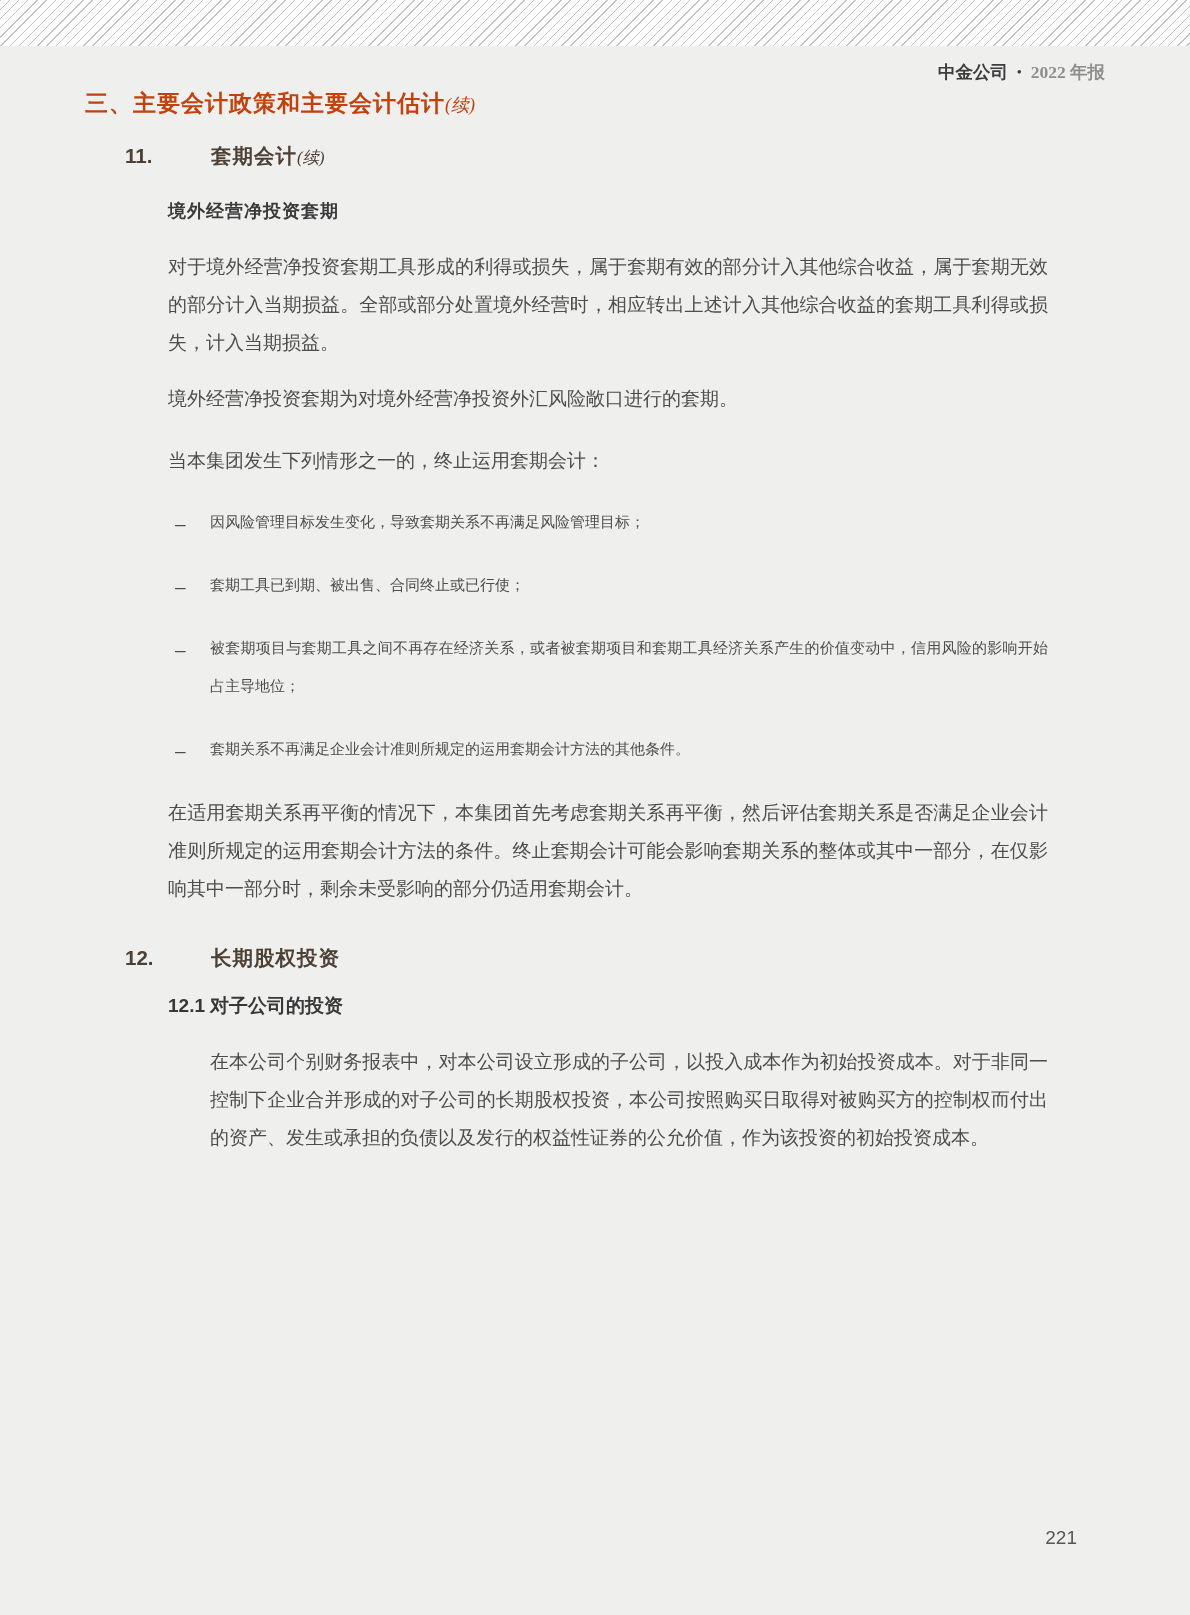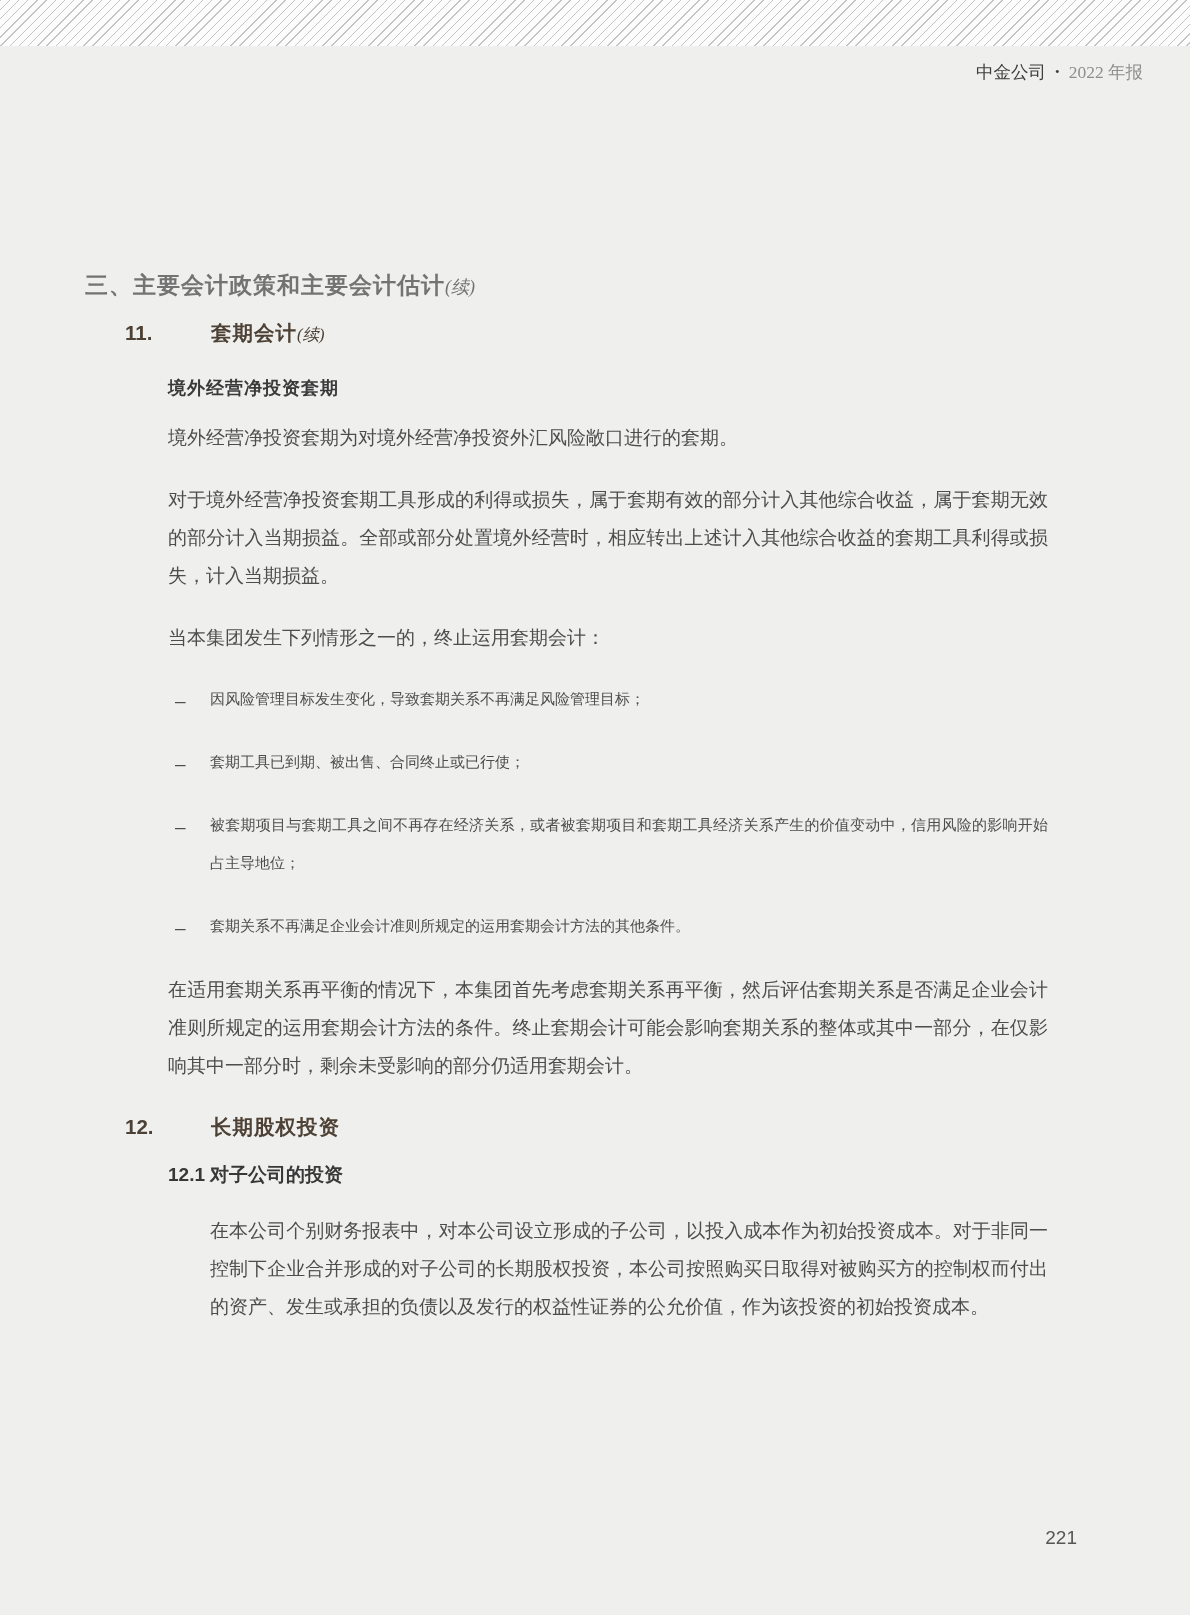--- a/index.html
+++ b/index.html
@@ -21,39 +21,39 @@
     background-color: #fcfcfc;
     background-image: repeating-linear-gradient(
       135deg,
       #c4c4c4 0px, #c4c4c4 1px,
       transparent 1px, transparent 6.5px
     );
   }
   
   .header {
     margin-top: 15px;
-    padding-right: 47px;
+    padding-right: 85px;
     text-align: right;
     font-family: "Liberation Serif", serif;
     font-size: 17.5px;
     line-height: 22px;
+    font-weight: bold;
   }
   .header .company { color: #3d3d3d; }
   .header .dot { color: #3d3d3d; font-size: 13px; margin: 0 9px; vertical-align: 2px; }
   .header .report { color: #8e8e8e; }
 
   .content { margin-left: 85px; }
 
   
   .sec-title {
-    margin-top: 186px;
     font-size: 23px;
     font-weight: bold;
-    line-height: 32px;
-    color: #737373;
+    line-height: 41px;
+    color: #c2410c;
     letter-spacing: 1px;
   }
   .cont-note {
     font-family: "Liberation Serif", serif;
     font-style: italic;
     font-weight: normal;
     font-size: 18px;
     letter-spacing: 0;
   }
   
@@ -62,21 +62,21 @@
     margin-top: 16px;
     font-size: 20.5px;
     font-weight: bold;
     line-height: 28px;
     color: #4c4134;
     letter-spacing: 1px;
     gap: 43px;
   }
   .h2-row .h2-num { margin-left: 40px; width: 43px; letter-spacing: 0; }
   .h2-row .cont-note { font-size: 16.5px; }
-  .h2-row.gap-large { margin-top: 28px; }
+  .h2-row.gap-large { margin-top: 36px; }
 
   
   .h3 {
     margin-left: 83px;
     margin-top: 26px;
     font-size: 18px;
     font-weight: bold;
     line-height: 26px;
     color: #3a3a3a;
     letter-spacing: 1px;
@@ -157,22 +157,22 @@
     </div>
 
     <div class="h2-row">
       <span class="h2-num">11.</span>
       <span><span>套期会计</span><span class="cont-note">(续)</span></span>
     </div>
 
     <div class="h3">境外经营净投资套期</div>
 
     <div class="body-block">
+      <p class="para">对于境外经营净投资套期工具形成的利得或损失，属于套期有效的部分计入其他综合收益，属于套期无效的部分计入当期损益。全部或部分处置境外经营时，相应转出上述计入其他综合收益的套期工具利得或损失，计入当期损益。</p>
       <p class="para first">境外经营净投资套期为对境外经营净投资外汇风险敞口进行的套期。</p>
-      <p class="para">对于境外经营净投资套期工具形成的利得或损失，属于套期有效的部分计入其他综合收益，属于套期无效的部分计入当期损益。全部或部分处置境外经营时，相应转出上述计入其他综合收益的套期工具利得或损失，计入当期损益。</p>
       <p class="para">当本集团发生下列情形之一的，终止运用套期会计：</p>
 
       <div class="bullet-row">
         <span class="marker">–</span>
         <span class="b-text">因风险管理目标发生变化，导致套期关系不再满足风险管理目标；</span>
       </div>
       <div class="bullet-row">
         <span class="marker">–</span>
         <span class="b-text">套期工具已到期、被出售、合同终止或已行使；</span>
       </div>

